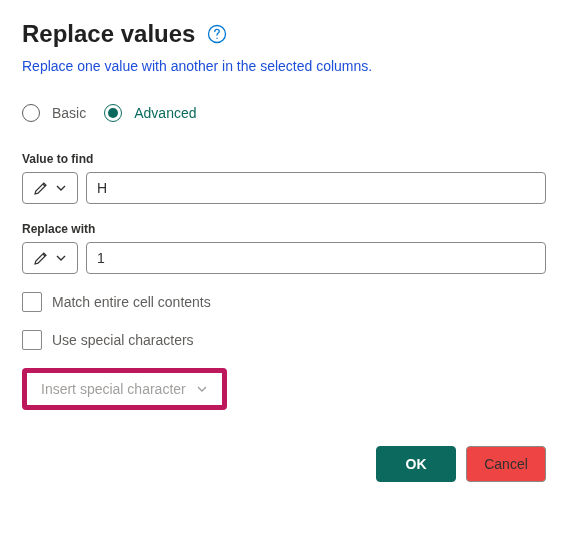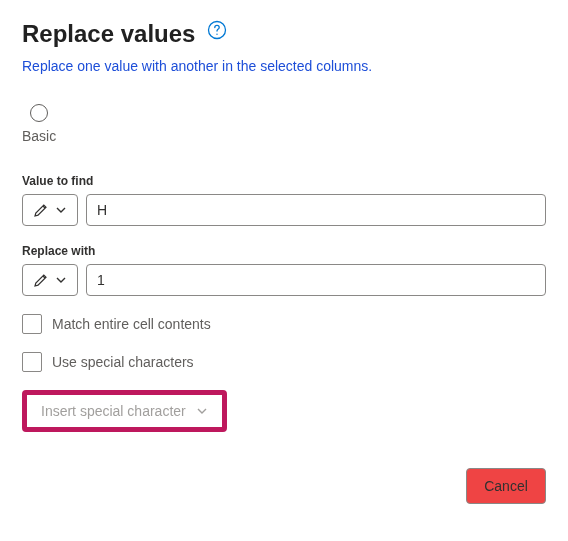--- a/index.html
+++ b/index.html
@@ -10,20 +10,21 @@
     body {
       font-family: "Segoe UI", -apple-system, sans-serif;
       background: #ffffff;
       color: #323130;
       width: 568px;
       height: 541px;
       padding: 20px 22px;
     }
     .header {
       display: flex;
+      align-items: center;
       gap: 12px;
       margin-bottom: 10px;
     }
     .title {
       font-size: 24px;
       font-weight: 600;
       color: #212121;
     }
     .help-icon {
       width: 20px;
@@ -40,24 +41,23 @@
       margin-bottom: 30px;
     }
     .radio-group {
       display: flex;
       gap: 18px;
       margin-bottom: 30px;
     }
     .radio-option {
       display: flex;
       align-items: center;
-      gap: 6px;
-      cursor: pointer;
-      font-size: 14px;
-      flex-direction: column;
+      gap: 12px;
+      cursor: pointer;
+      font-size: 14px;
     }
     .radio-circle {
       width: 18px;
       height: 18px;
       border-radius: 50%;
       border: 1px solid #605e5c;
       display: flex;
       align-items: center;
       justify-content: center;
       background: #fff;
@@ -199,20 +199,26 @@
   </span>
 </div>
 
 <p class="subtitle">Replace one value with another in the selected columns.</p>
 
 <div class="radio-group">
   <div class="radio-option">
     <span class="radio-circle"></span>
     <span class="radio-label">Basic</span>
   </div>
+  <div class="radio-option selected">
+    <span class="radio-circle">
+        <span class="radio-dot"></span>
+      </span>
+    <span class="radio-label">Advanced</span>
+  </div>
 </div>
 
 <div class="field-label">Value to find</div>
 <div class="input-row">
   <div class="type-picker">
     <svg class="pencil" viewBox="0 0 16 16" fill="none" stroke="currentColor" stroke-width="1.2">
       <path d="M2 14l.8-3 8-8 2.2 2.2-8 8-3 .8z"></path>
       <path d="M10 4l2 2"></path>
     </svg>
     <svg class="chev" viewBox="0 0 12 12" fill="none" stroke="currentColor" stroke-width="1.4">
@@ -247,17 +253,18 @@
 </div>
 
 <div class="insert-dropdown">
   <span>Insert special character</span>
   <svg viewBox="0 0 12 12" fill="none" stroke="currentColor" stroke-width="1.4">
     <path d="M2 4l4 4 4-4"></path>
   </svg>
 </div>
 
 <div class="footer">
+  <button class="btn btn-primary">OK</button>
   <button class="btn btn-secondary">Cancel</button>
 </div>
 
 
 
 
 </body></html>

